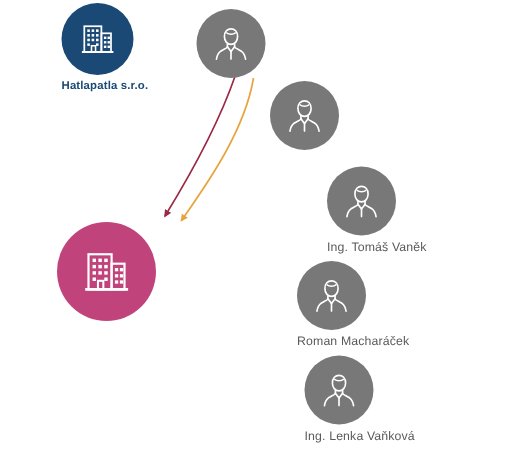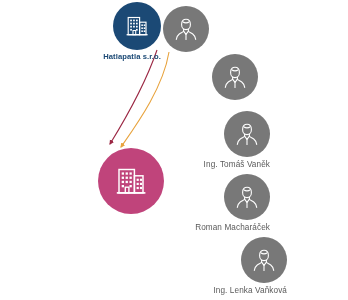--- a/index.html
+++ b/index.html
@@ -19,21 +19,21 @@
     position: absolute;
     left: 0;
     top: 0;
     width: 348px;
     height: 300px;
   }
   .node {
     position: absolute;
     display: flex;
     flex-direction: column;
-    align-items: flex-end;
+    align-items: flex-start;
   }
   .node-circle {
     border-radius: 50%;
     display: flex;
     align-items: center;
     justify-content: center;
     box-sizing: border-box;
   }
   .node-label {
     margin-top: 3px;
@@ -183,37 +183,37 @@
         <path d="M11.2 7.0 C12.3 8.1 15.7 8.1 16.8 7.0"></path>
         <path d="M11.6 14.2 L11.6 16.1 C11.6 17.0 9.0 17.8 7.0 19.2 C5.4 20.4 4.6 22.2 4.3 24.4"></path>
         <path d="M16.4 14.2 L16.4 16.1 C16.4 17.0 19.0 17.8 21.0 19.2 C22.6 20.4 23.4 22.2 23.7 24.4"></path>
         <path d="M11.6 16.1 L14 19.4 L16.4 16.1"></path>
         <path d="M14 19.4 L14 24.4"></path>
       </g>
     </svg>
   </div>
 </div>
 
-<div class="node node-person" style="left:231px; top:111px; width:78px; margin-left:-39px;">
+<div class="node node-person" style="left:257px; top:111px; width:78px; margin-left:-39px;">
   <div class="node-circle">
     <svg class="node-icon" width="28" height="28" viewBox="0 0 28 28">
       <g fill="none" stroke="#FFFFFF" stroke-width="1.1" stroke-linecap="round" stroke-linejoin="round">
         <path d="M9.6 9.4 C9.6 5.9 11.6 4.2 14 4.2 C16.4 4.2 18.4 5.9 18.4 9.4 C18.4 12.3 16.6 14.6 14 14.6 C11.4 14.6 9.6 12.3 9.6 9.4 Z"></path>
         <path d="M11.2 7.0 C12.3 8.1 15.7 8.1 16.8 7.0"></path>
         <path d="M11.6 14.2 L11.6 16.1 C11.6 17.0 9.0 17.8 7.0 19.2 C5.4 20.4 4.6 22.2 4.3 24.4"></path>
         <path d="M16.4 14.2 L16.4 16.1 C16.4 17.0 19.0 17.8 21.0 19.2 C22.6 20.4 23.4 22.2 23.7 24.4"></path>
         <path d="M11.6 16.1 L14 19.4 L16.4 16.1"></path>
         <path d="M14 19.4 L14 24.4"></path>
       </g>
     </svg>
   </div>
   <div class="node-label">Ing. Tomáš Vaněk</div>
 </div>
 
-<div class="node node-person" style="left:228px; top:174px; width:84px; margin-left:-42px;">
+<div class="node node-person" style="left:240px; top:174px; width:84px; margin-left:-42px;">
   <div class="node-circle">
     <svg class="node-icon" width="28" height="28" viewBox="0 0 28 28">
       <g fill="none" stroke="#FFFFFF" stroke-width="1.1" stroke-linecap="round" stroke-linejoin="round">
         <path d="M9.6 9.4 C9.6 5.9 11.6 4.2 14 4.2 C16.4 4.2 18.4 5.9 18.4 9.4 C18.4 12.3 16.6 14.6 14 14.6 C11.4 14.6 9.6 12.3 9.6 9.4 Z"></path>
         <path d="M11.2 7.0 C12.3 8.1 15.7 8.1 16.8 7.0"></path>
         <path d="M11.6 14.2 L11.6 16.1 C11.6 17.0 9.0 17.8 7.0 19.2 C5.4 20.4 4.6 22.2 4.3 24.4"></path>
         <path d="M16.4 14.2 L16.4 16.1 C16.4 17.0 19.0 17.8 21.0 19.2 C22.6 20.4 23.4 22.2 23.7 24.4"></path>
         <path d="M11.6 16.1 L14 19.4 L16.4 16.1"></path>
         <path d="M14 19.4 L14 24.4"></path>
       </g>

